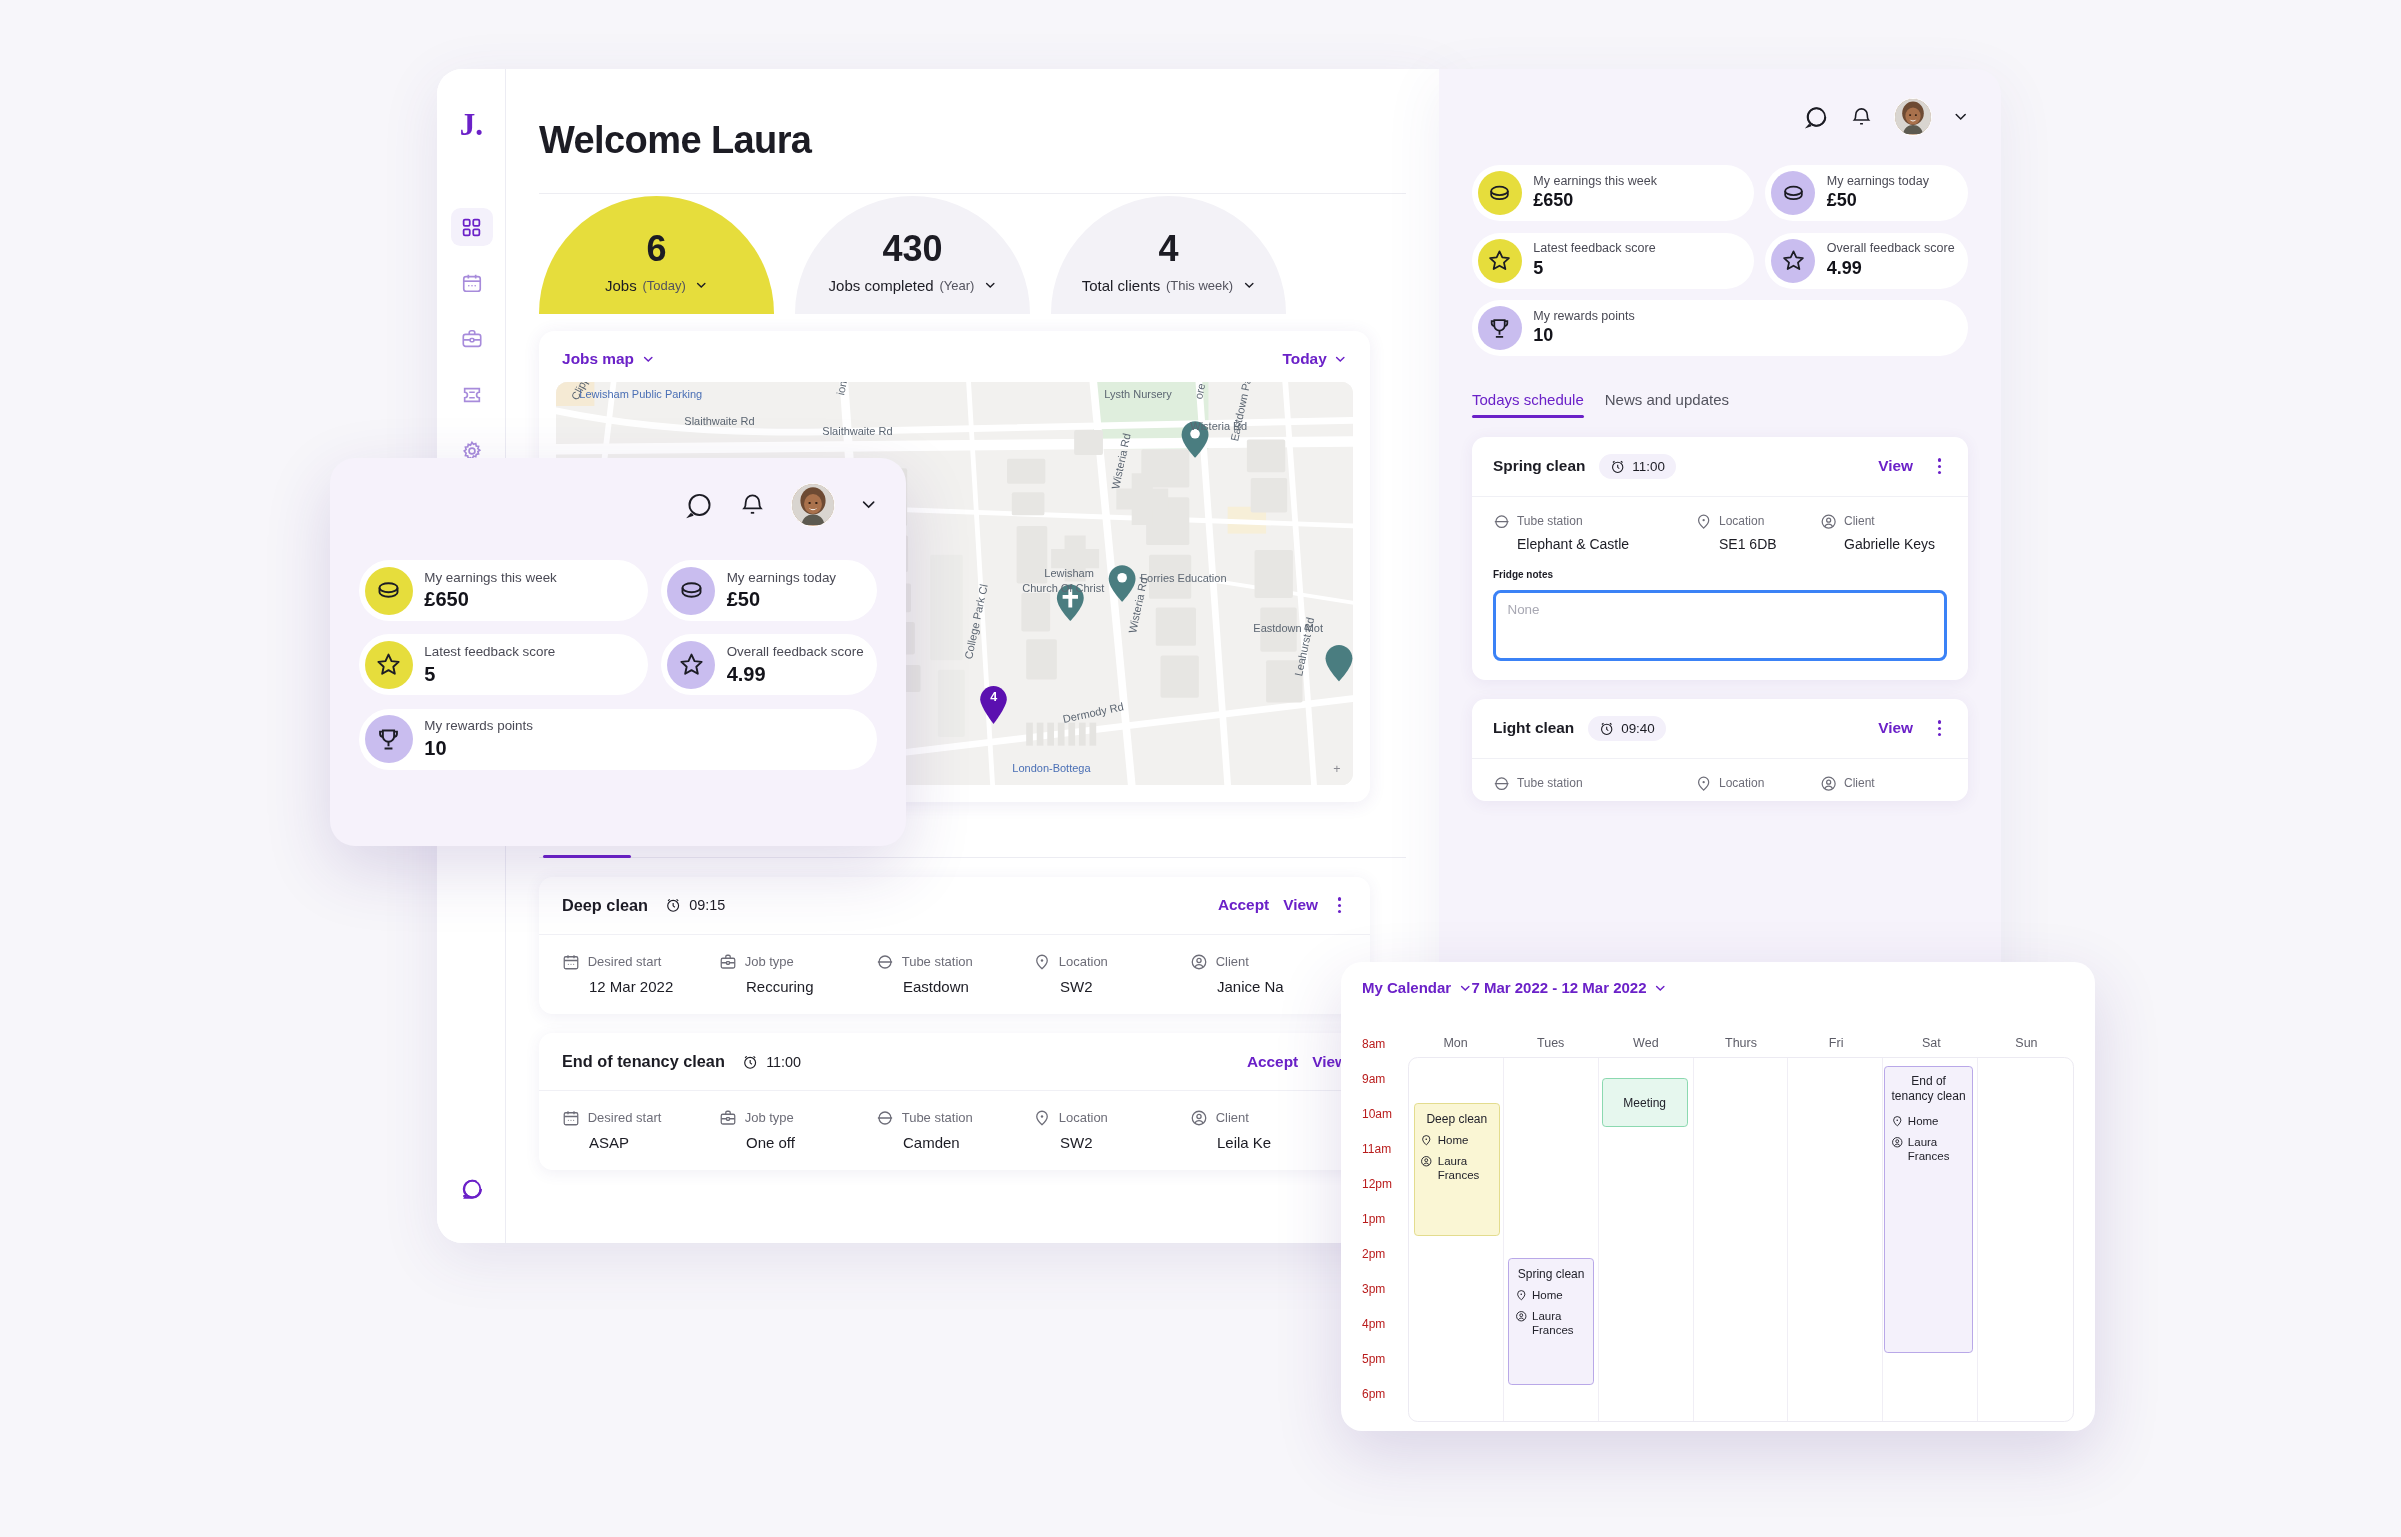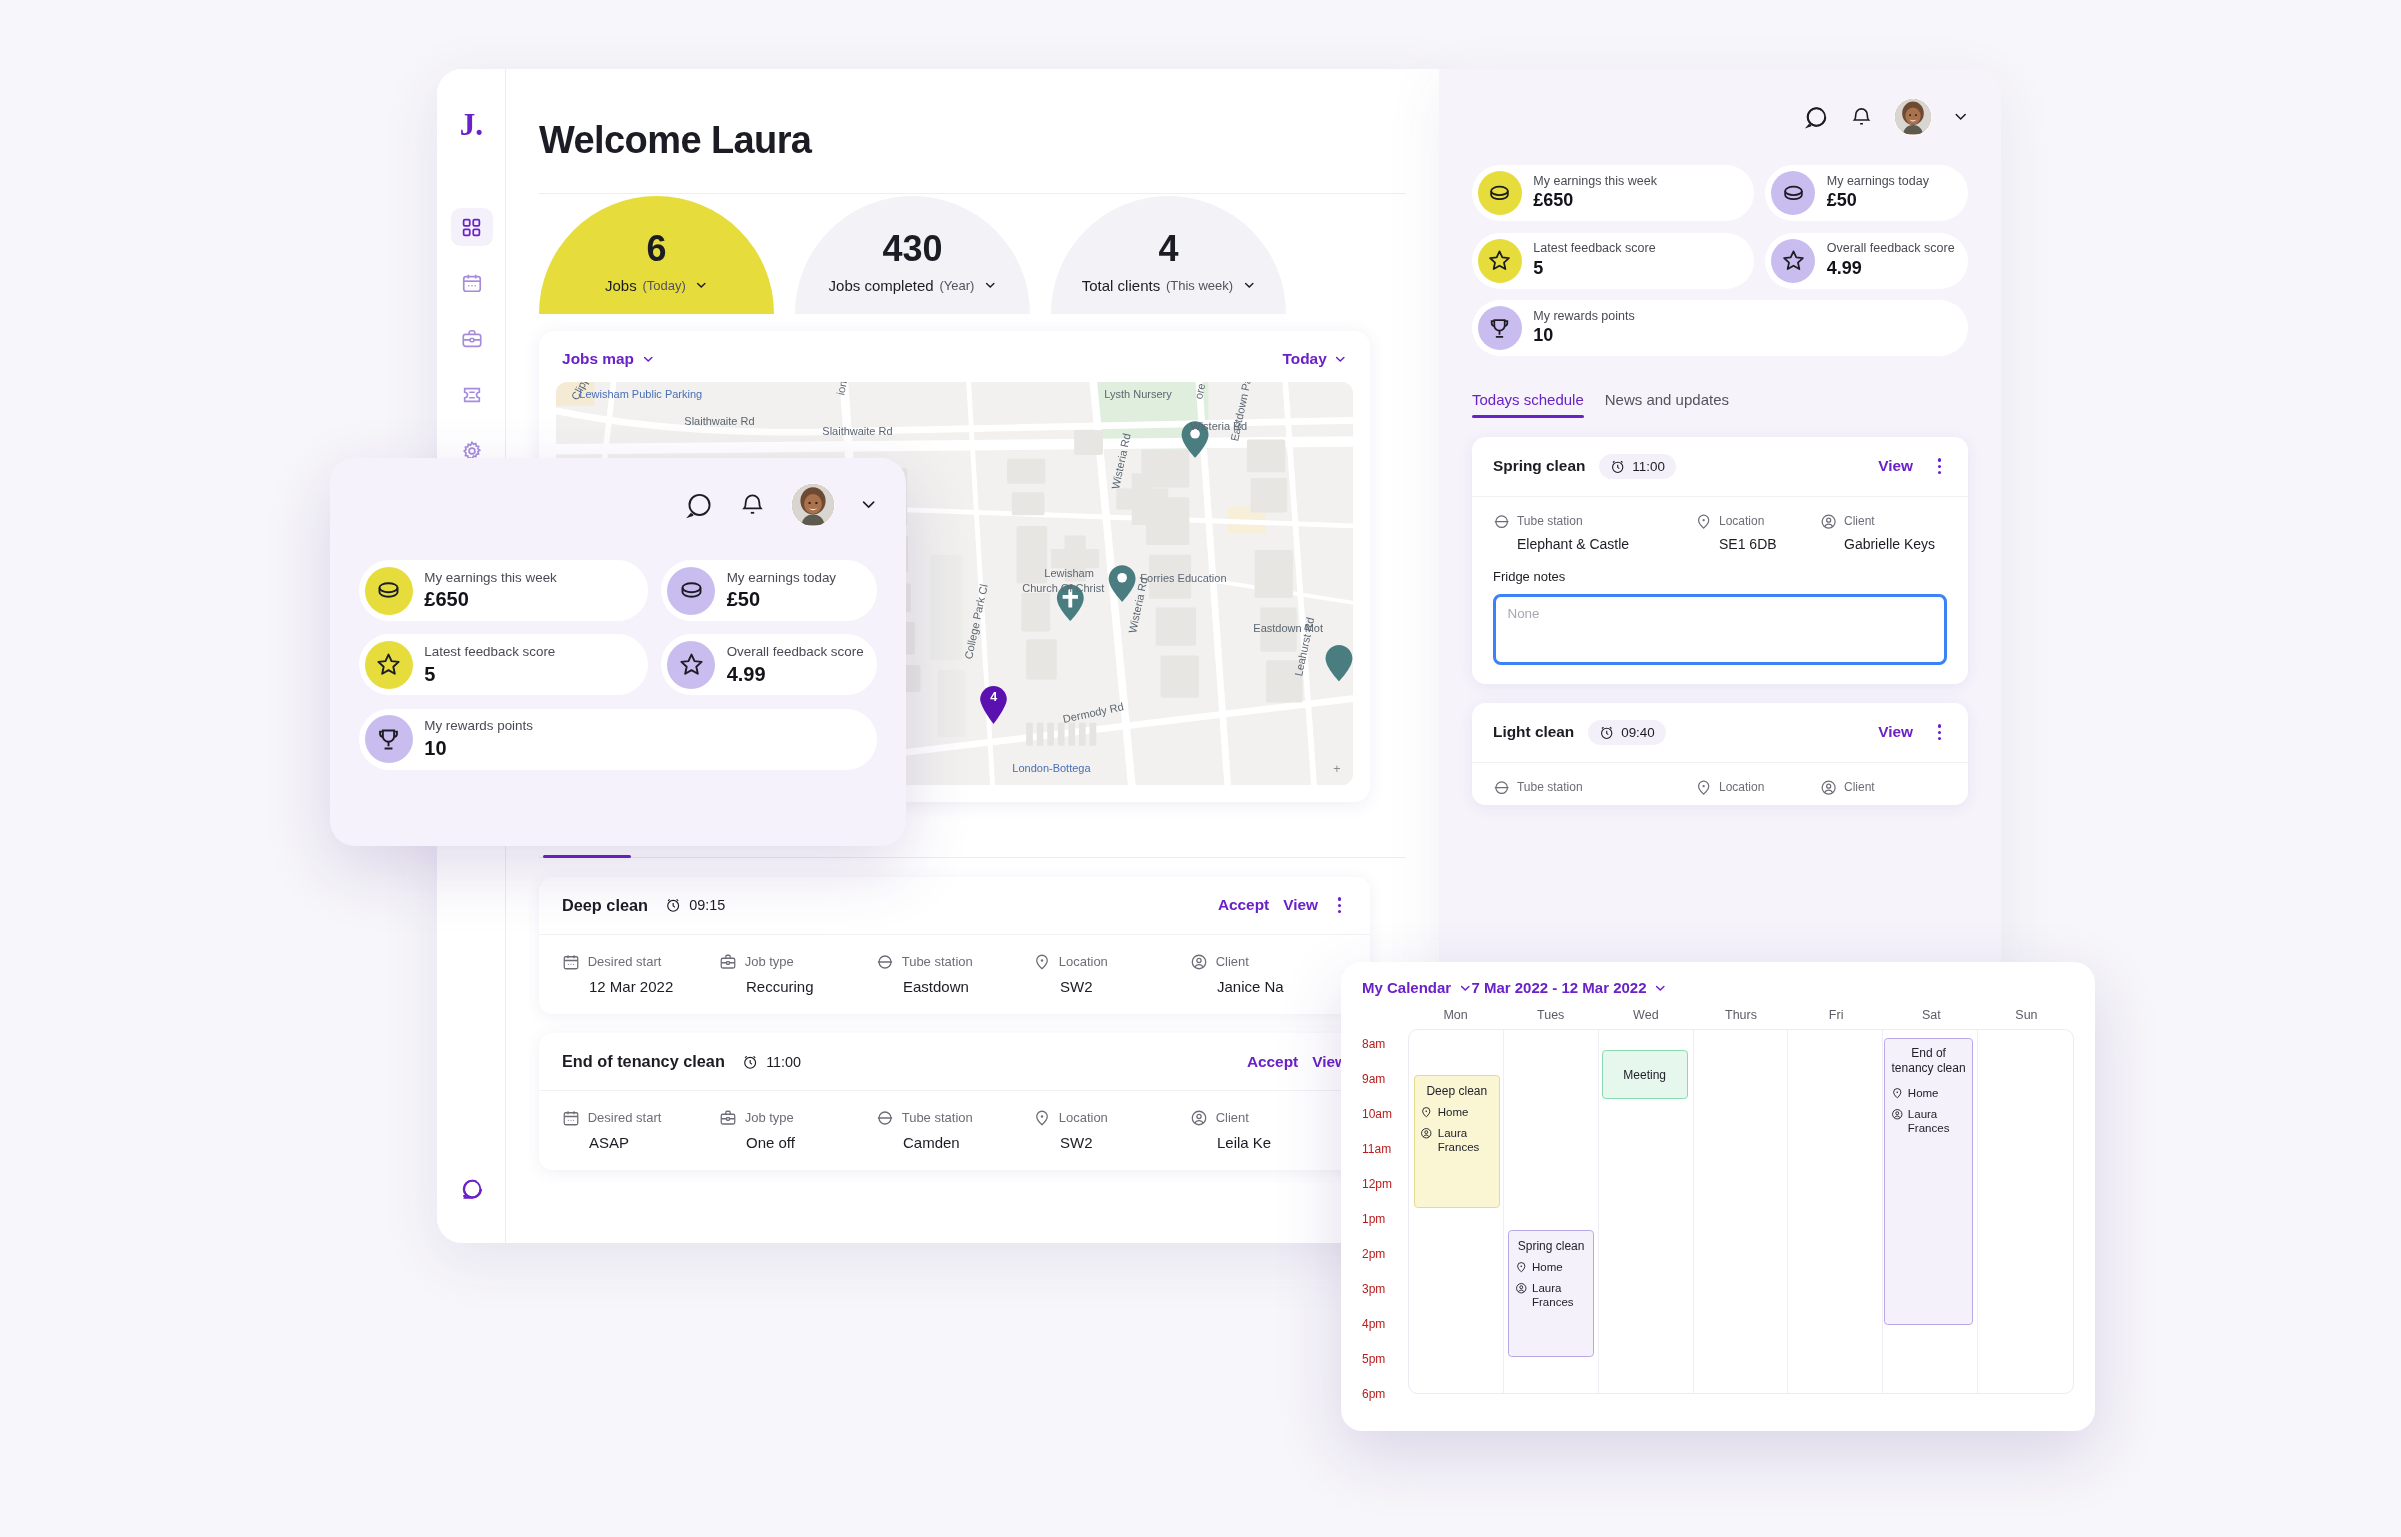--- a/index.html
+++ b/index.html
@@ -135,21 +135,21 @@
   .sc-head { display:flex; align-items:center; padding: 17.3px 21px; }
   .sc-title { font-size:15.4px; font-weight:600; color:#1c1c24; }
   .sc-time { margin-left: 13.4px; background:#f3f0fa; border-radius: 19px; padding: 4.8px 11.5px;
              display:flex; align-items:center; gap:6.7px; font-size:13.4px; color:#1c1c24;}
   .sc-actions { margin-left:auto; display:flex; align-items:center; gap:19px; }
   .sc-body { border-top:1px solid #f0f0f5; padding: 15.4px 21px 19px 21px; }
   .sc-fields { display:flex; }
   .sc-field { }
   .sc-field .fl { display:flex; align-items:center; gap:6.7px; font-size:12px; color:#6d6d78;}
   .sc-field .fv { font-size:14px; color:#1c1c24; margin-top:5.8px; padding-left:24px;}
-  .fridge-ttl { font-size:13px; font-weight:400; color:#1c1c24; margin-top:17.3px; }
+  .fridge-ttl { font-size:10px; font-weight:700; color:#1c1c24; margin-top:17.3px; }
   .fridge-box { margin-top:9.6px; border:3px solid #3b82f6; border-radius:7.7px; height:71px; padding:9.6px 11.5px;
                 font-size:13.4px; color:#a8a8b3; }
 
   
   .float-stats {
     position:absolute; left: 330px; top: 458px; width: 576px; height: 388px;
     background: #f6f2fb; border-radius: 25px;
     box-shadow: 0 23px 67px rgba(70,40,130,0.16);
     padding: 25px 29px;
   }
@@ -165,21 +165,21 @@
     position:absolute; left: 1341px; top: 962px; width: 754px; height: 469px;
     background:#fff; border-radius: 21px;
     box-shadow: 0 23px 67px rgba(70,40,130,0.16);
     padding: 17.3px 21px 15.4px 21px;
   }
   .cal-head { display:flex; align-items:center; }
   .cal-head .link-purple { font-size:15px; }
   .cal-grid-wrap { margin-top: 11.5px; display:flex; }
   .cal-times { width: 46px; padding-top: 29px; }
   .cal-times div { height: 35px; font-size: 12px; color:#b91c1c; }
-  .cal-main { flex:1; }
+  .cal-main { flex:1;margin-top:28px; }
   .cal-days { display:grid; grid-template-columns: repeat(7,1fr); }
   .cal-days div { text-align:center; font-size: 12.5px; color:#5c5c67; padding-bottom: 7.7px; }
   .cal-body { position:relative; border:1px solid #eceaf2; border-radius:9.6px; height: 365px; overflow:hidden;}
   .cal-cols { position:absolute; inset:0; display:grid; grid-template-columns: repeat(7,1fr); }
   .cal-cols span { border-right:1px solid #f0eef5; }
   .cal-cols span:last-child { border-right:none; }
   .cal-ev { position:absolute; border-radius:3.8px; padding: 7.7px 5.8px; font-size: 12px; color:#22222b; text-align:center; }
   .cal-ev.yellow { background:#faf6d4; border:1px solid #e3dc8e; }
   .cal-ev.purple { background:#f4f1fb; border:1px solid #b9a8e8; }
   .cal-ev.green { background:#e6f7ee; border:1px solid #8bd9b0; }

